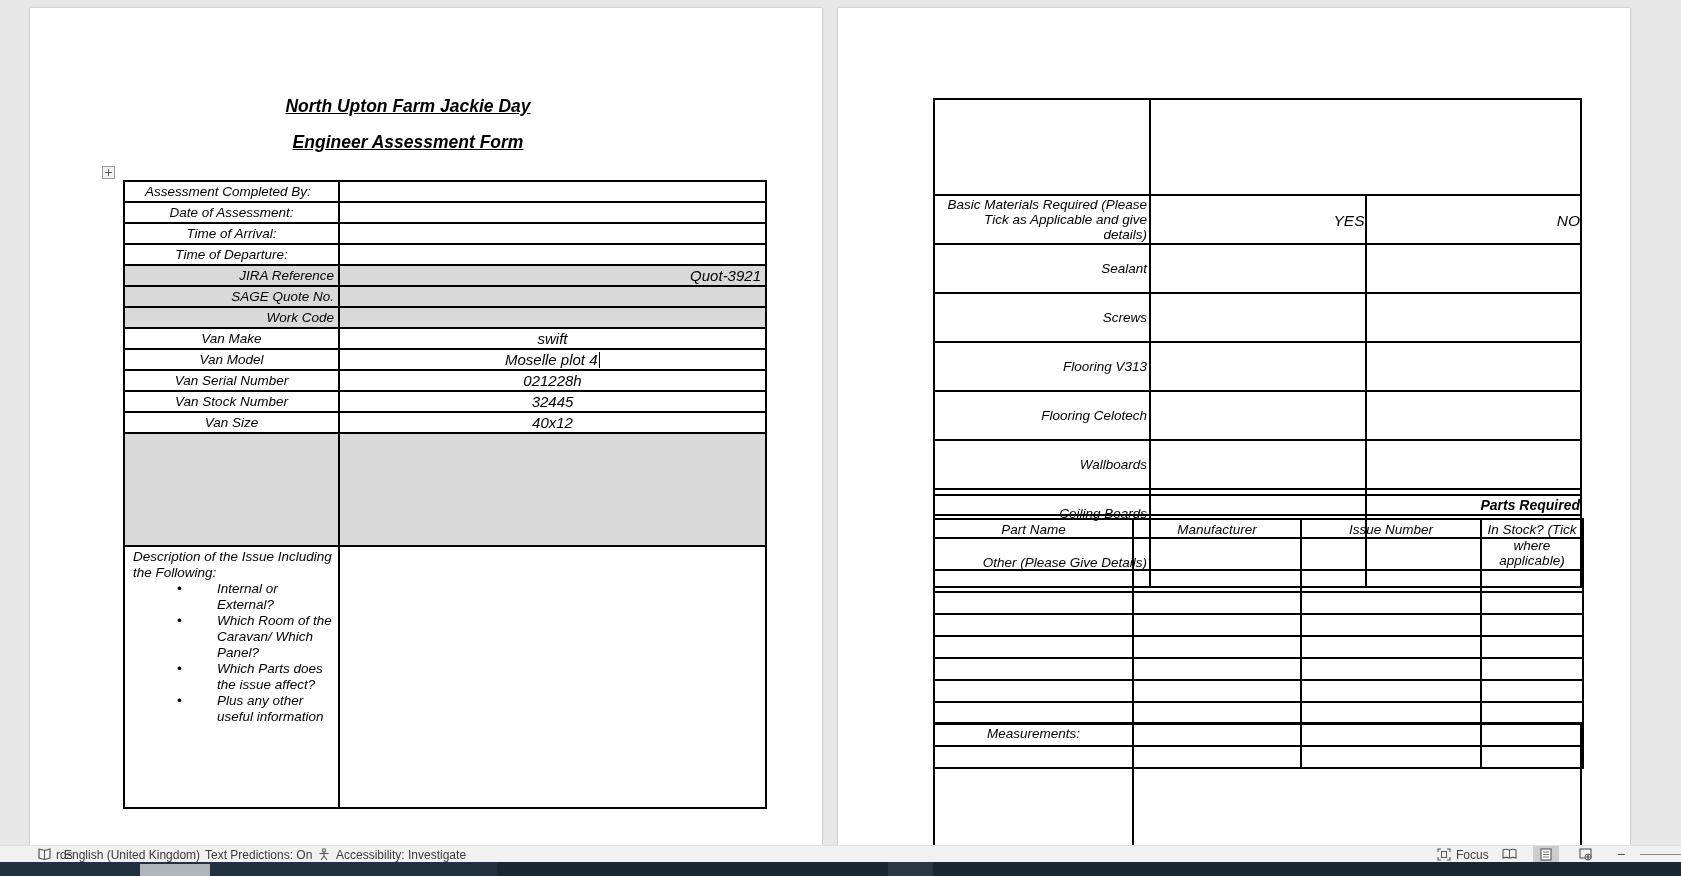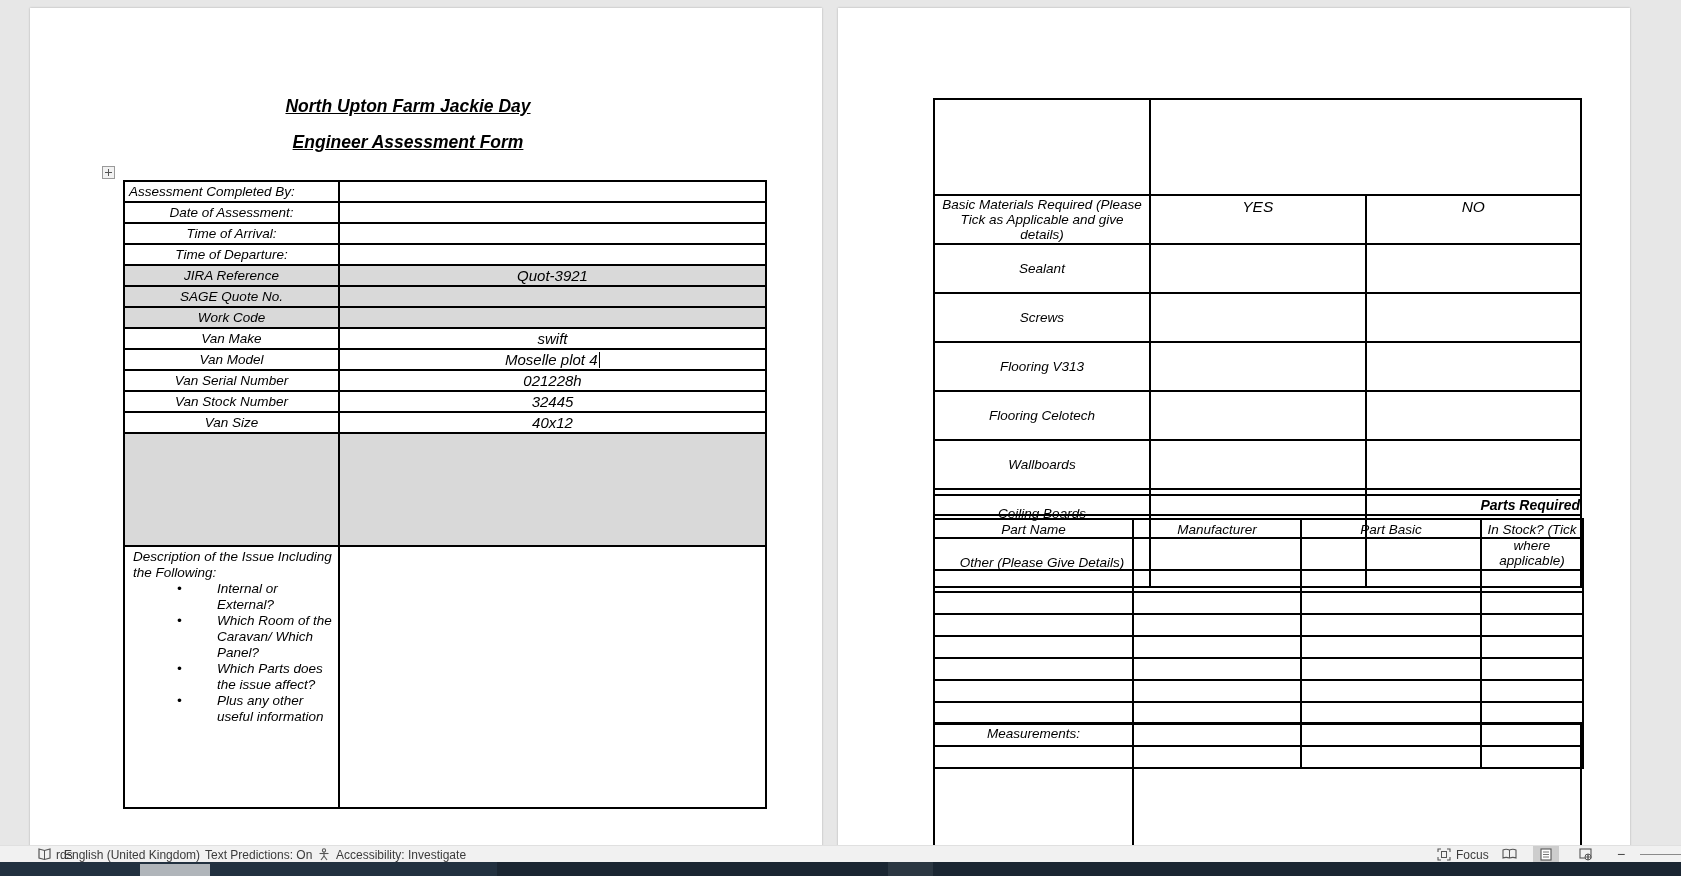--- a/index.html
+++ b/index.html
@@ -23,41 +23,41 @@
     border:1px solid #9a9a9a; background:#f2f2f2; }
   .table-handle::before { content:""; position:absolute; left:2px; top:5px; width:7px; height:1px; background:#555; }
   .table-handle::after  { content:""; position:absolute; left:5px; top:2px; width:1px; height:7px; background:#555; }
 
   table.doc { border-collapse:collapse; table-layout:fixed; }
   table.doc td { border:2px solid #000; color:#000; overflow:hidden; }
 
   .t1 { position:absolute; left:93px; top:172px; width:642px; }
   .t1 td.lbl { width:215px; text-align:center; font-size:13.5px; padding:2px 4px; height:21px; vertical-align:middle;}
   .t1 td.val { width:427px; text-align:center; font-size:15px; padding:1px 4px; vertical-align:middle;}
-  .t1 tr.shaded td { background:#d9d9d9; }
-  .t1 td.left-align { text-align:left; padding-left:4px; }
+  .t1 tr.shaded td { background:#d9d9d9;text-align:right; }
+  .t1 td.left-align { text-align:left; padding-left:20px; }
   .t1 tr.quote-row td { height:113px; vertical-align:top; padding-top:3px; }
   .t1 tr.quote-row td.lbl { font-weight:bold; }
   .t1 tr.desc-row td { height:262px; vertical-align:top; }
   .desc-intro { font-size:13.5px; line-height:16px; text-align:left; padding:2px 2px 0 8px; white-space:pre-wrap; }
   .desc-bullets { list-style:none; margin-top:0; }
   .desc-bullets li { position:relative; font-size:13.5px; line-height:16px; text-align:left;
      padding-left:92px; margin-top:0; }
   .desc-bullets li::before { content:"\2022"; position:absolute; left:52px; top:0; }
   .caret { display:inline-block; width:1.5px; height:16px; background:#000;
      vertical-align:-3px; margin-left:1px; }
 
   
   .p2tbl { position:absolute; left:95px; }
   .t-mat { top:90px; width:649px; }
-  .t-mat td { font-size:13.5px; text-align:center; vertical-align:middle; }
+  .t-mat td { font-size:13.5px; text-align:right; vertical-align:middle; }
   .t-mat .c1 { width:216px; } .t-mat .c2 { width:213px; } .t-mat .c3 { width:218px; }
   .t-mat tr.top-empty td { height:96px; }
   .t-mat tr.mat-head td.c1 { line-height:15px; padding:1px 2px; }
-  .t-mat tr.mat-head td.yn { font-size:15.5px; vertical-align:top; padding-top:2px; }
+  .t-mat tr.mat-head td.yn { font-size:15.5px; vertical-align:top; padding-top:16px; }
   .t-mat tr.mat-item td { height:19px; padding:16px 2px; }
   .t-mat tr.mat-item:nth-last-child(-n+3) td { height:23px; }
 
   .t-parts-title { top:486px; width:649px; }
   .t-parts-title td { height:20px; text-align:right; font-weight:bold; font-size:14px; vertical-align:middle; }
 
   .t-parts { top:510px; width:649px;border-radius:15px; }
   .t-parts .pc1 { width:199px; } .t-parts .pc2 { width:168px; }
   .t-parts .pc3 { width:180px; } .t-parts .pc4 { width:102px; }
   .t-parts td { font-size:13.5px; text-align:center; vertical-align:top; line-height:15.5px; }
@@ -231,21 +231,21 @@
             <td>Parts Required</td>
           </tr>
       </tbody>
     </table>
 
     <table class="doc p2tbl t-parts">
       <tbody>
           <tr class="ph">
             <td class="pc1">Part Name</td>
             <td class="pc2">Manufacturer</td>
-            <td class="pc3">Part Basic</td>
+            <td class="pc3">Issue Number</td>
             <td class="pc4">In Stock? (Tick where applicable)</td>
           </tr>
           <tr class="pr">
             <td class="pc1"></td>
             <td class="pc2"></td>
             <td class="pc3"></td>
             <td class="pc4"></td>
           </tr>
           <tr class="pr">
             <td class="pc1"></td>

